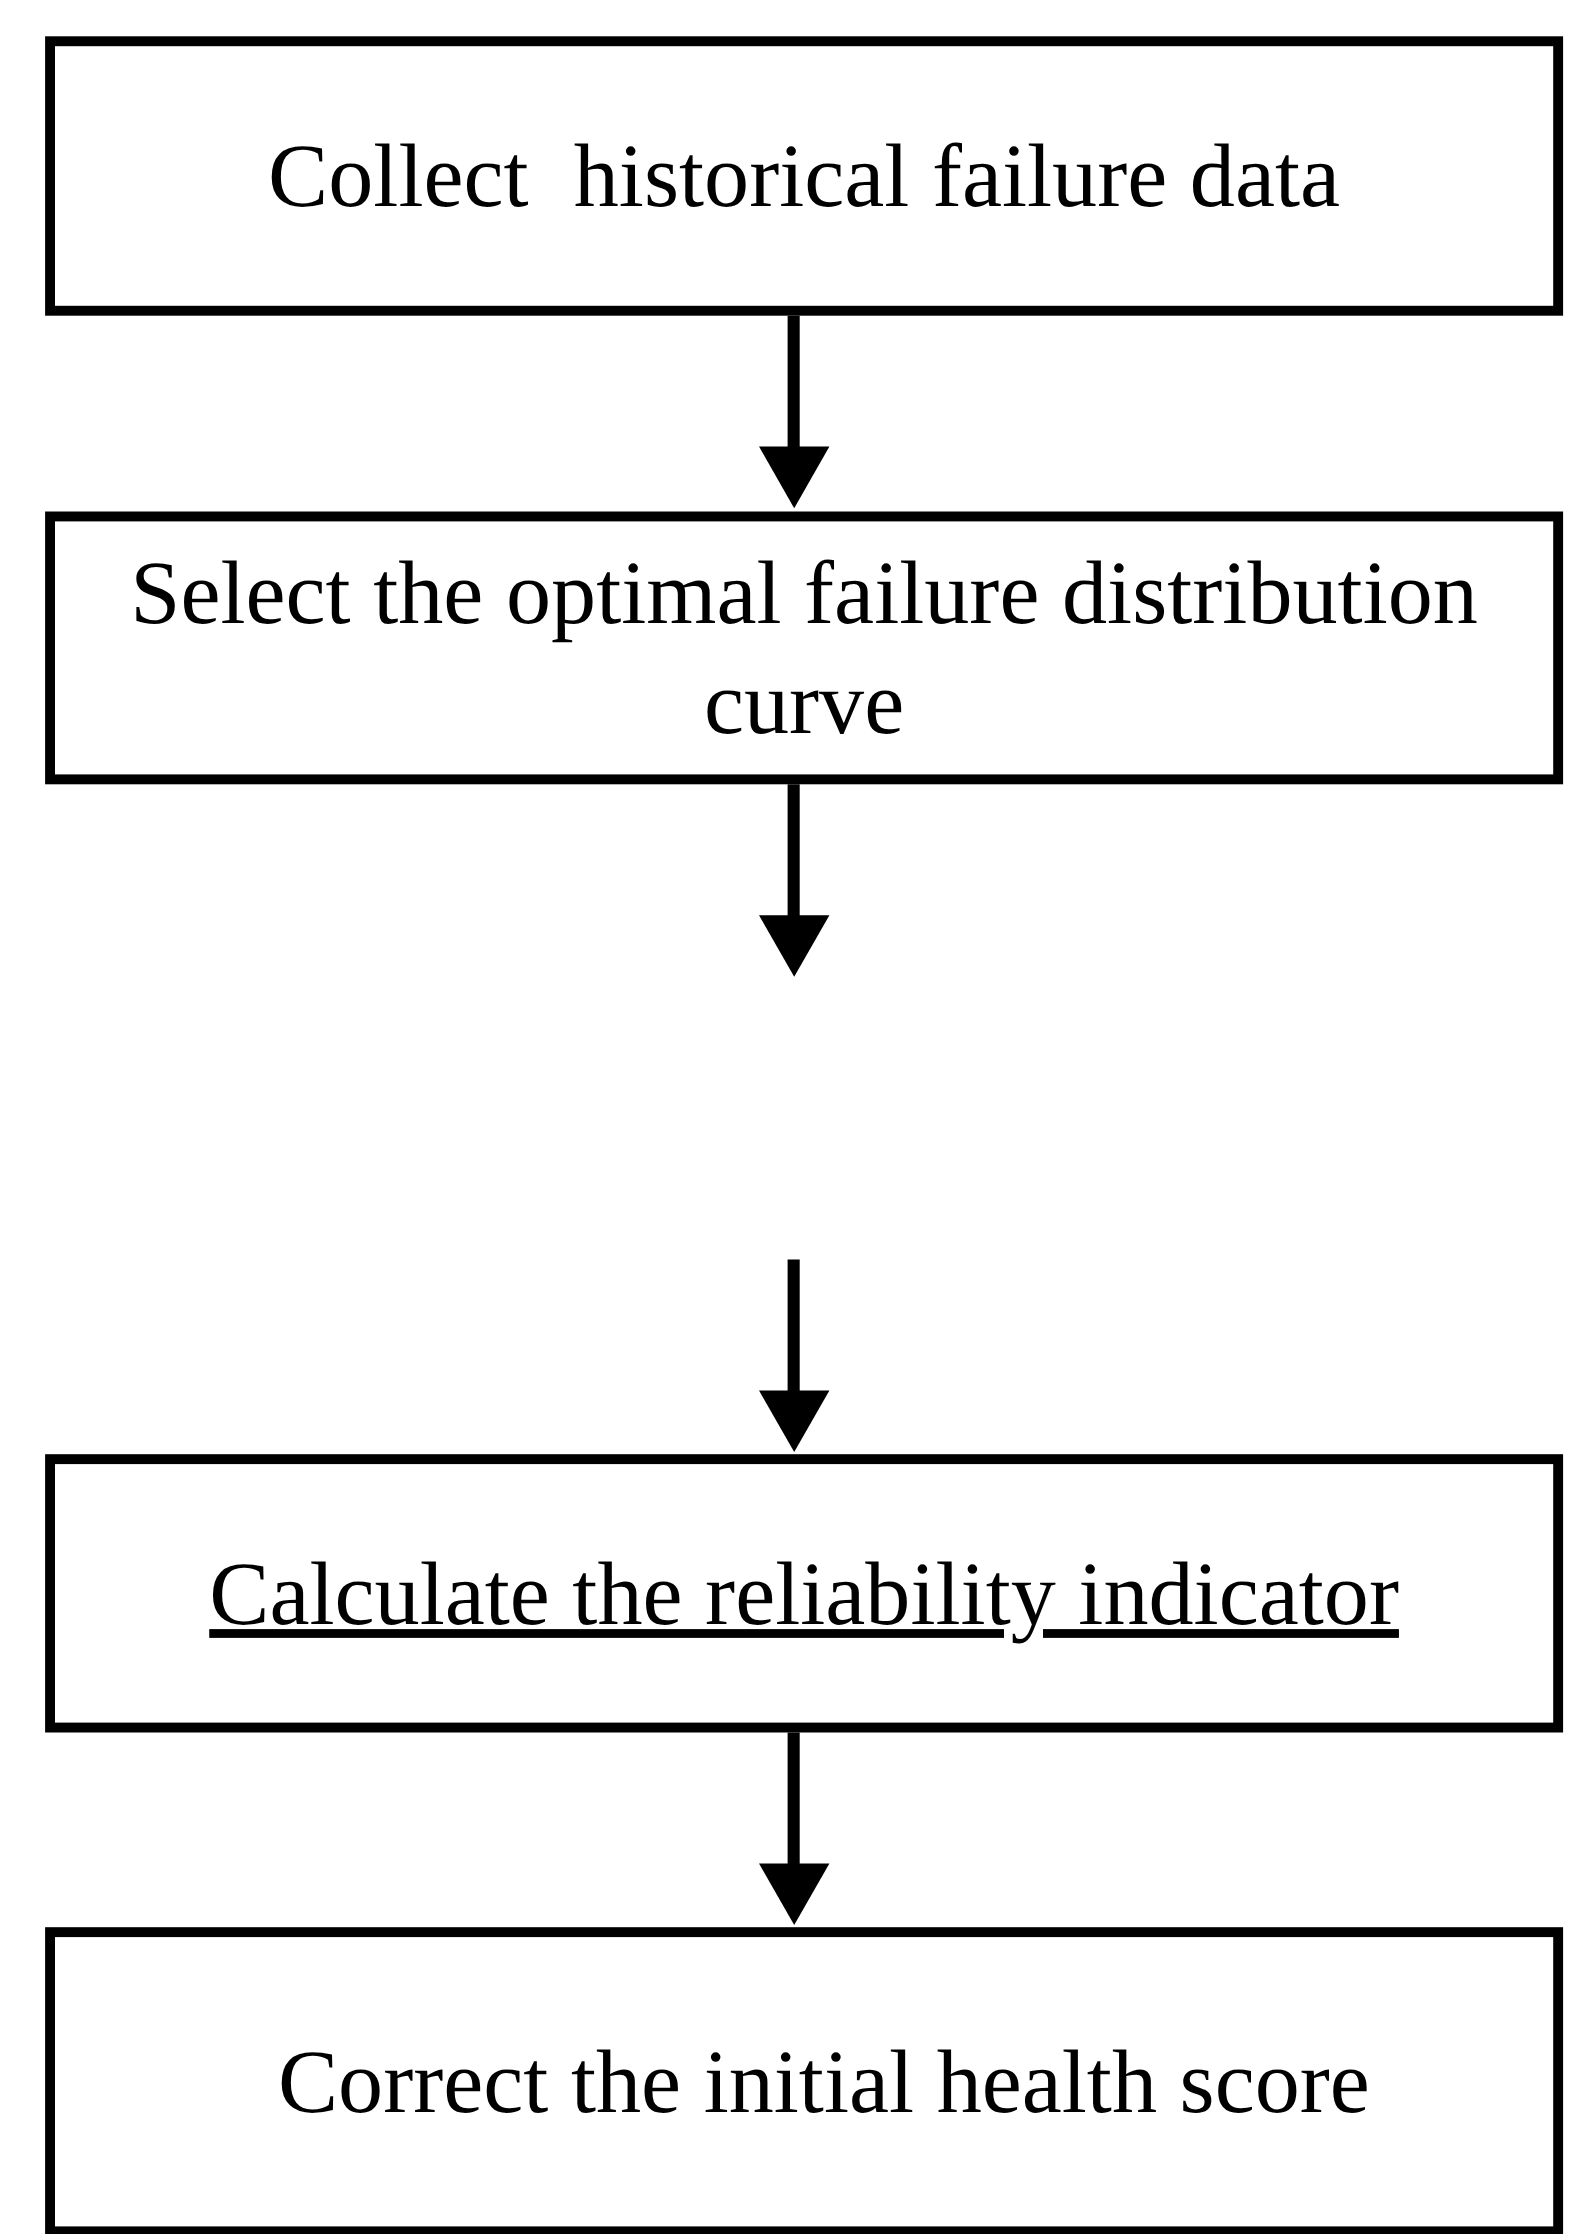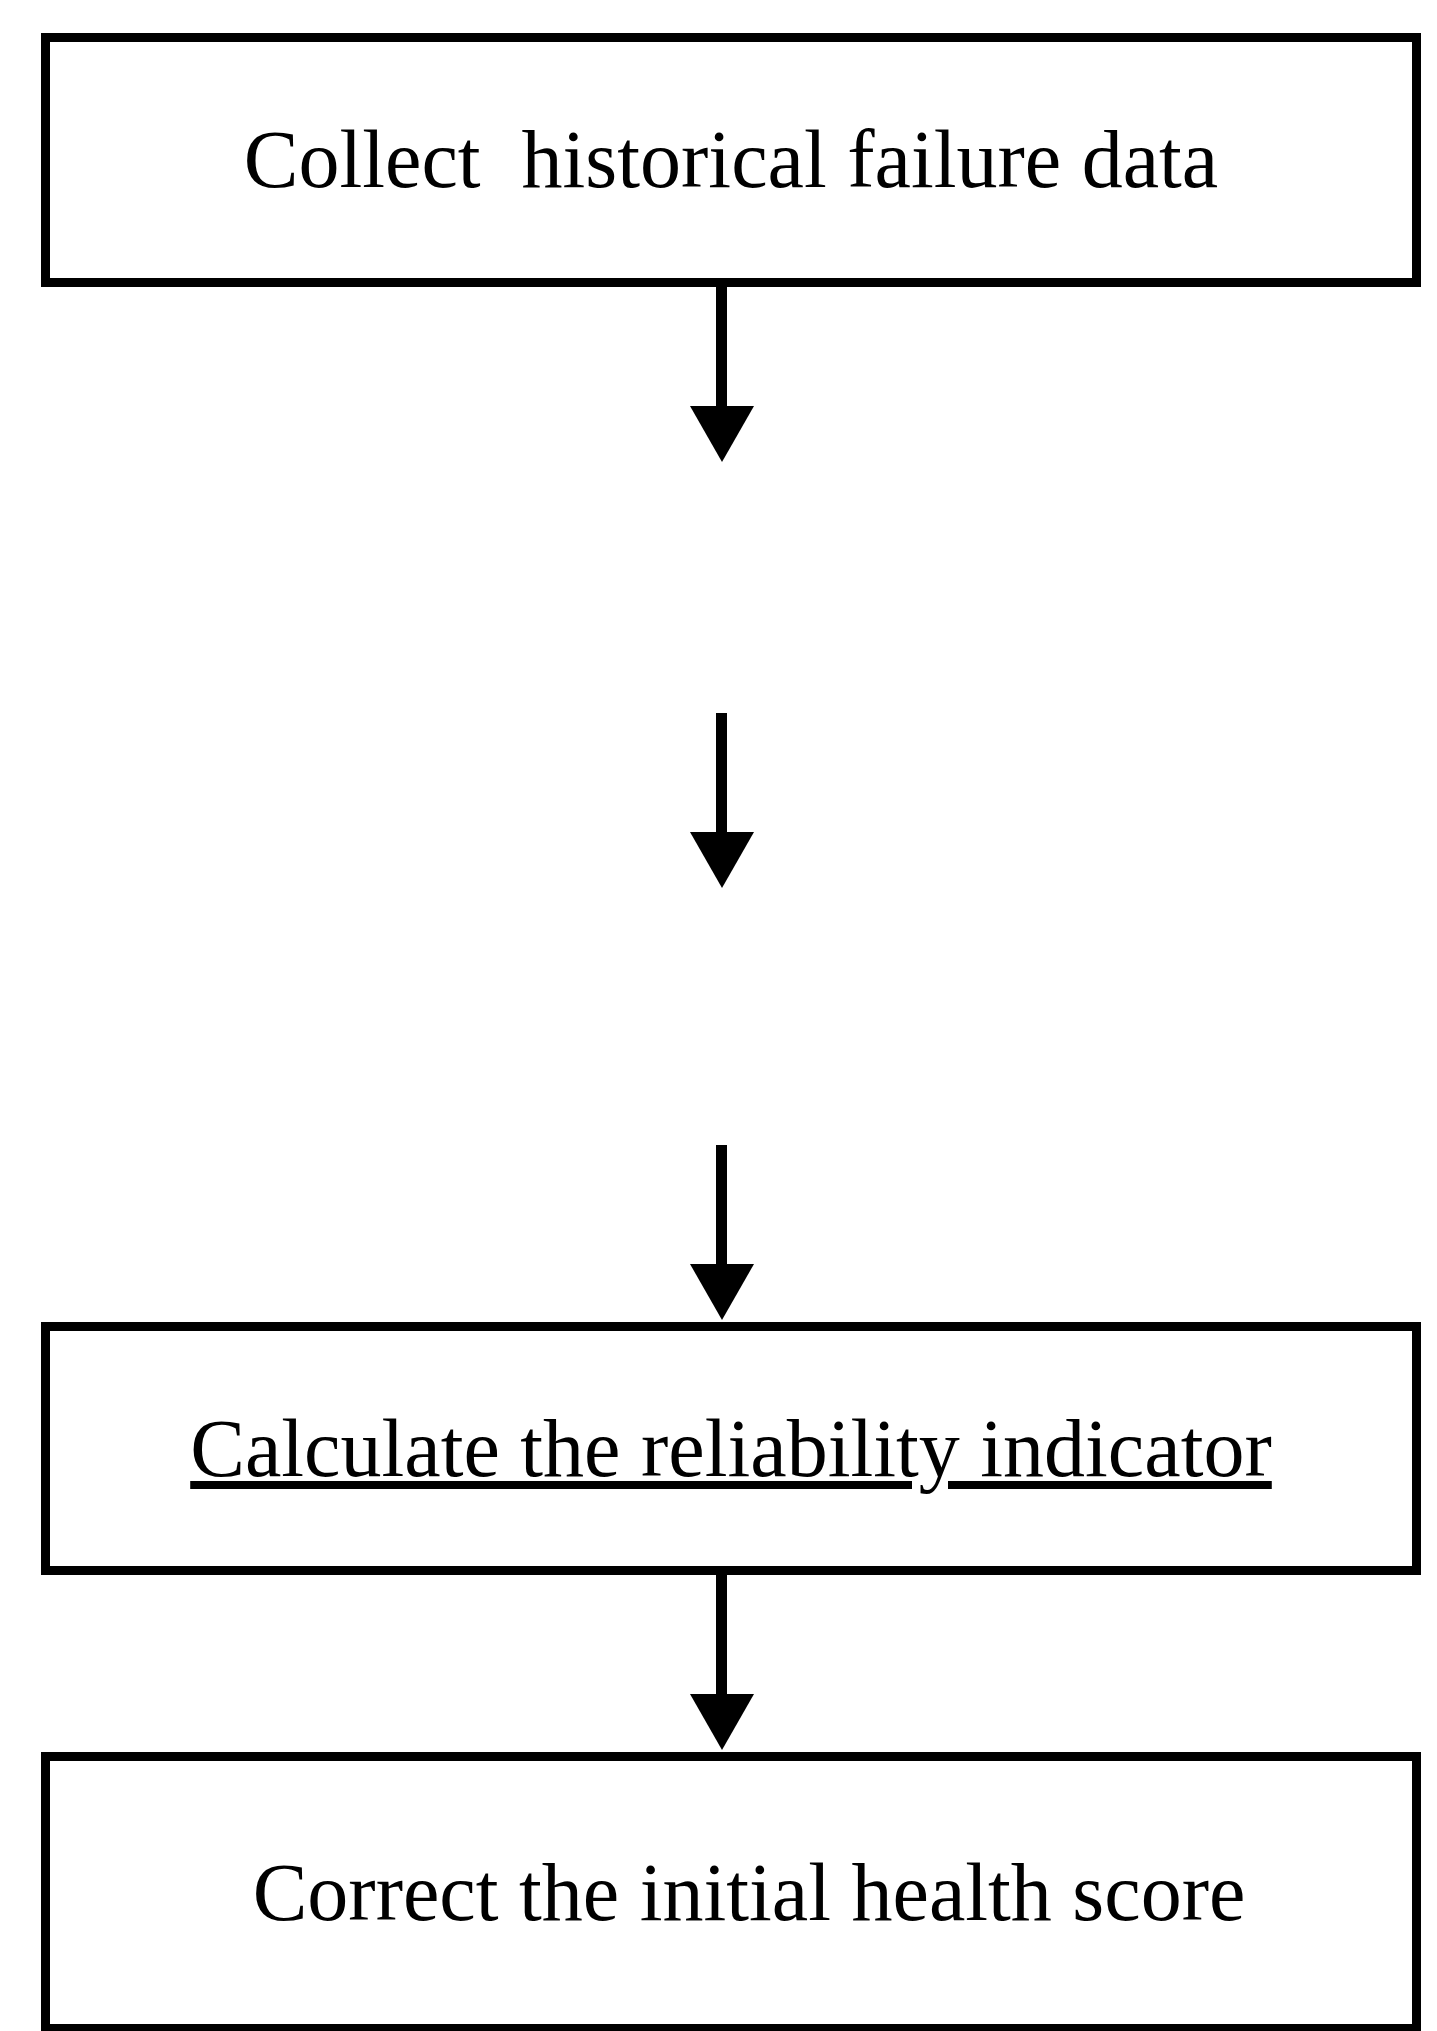--- a/index.html
+++ b/index.html
@@ -79,20 +79,24 @@
 
   <div class="flow-box" id="box-1">
     <div class="label">Collect  historical failure data</div>
   </div>
 
   <div class="arrow" id="arrow-1">
     <div class="shaft"></div>
     <div class="head"></div>
   </div>
 
+  <div class="flow-box" id="box-2">
+    <div class="label">Select the optimal failure distribution
+curve</div>
+  </div>
 
   <div class="arrow" id="arrow-2">
     <div class="shaft"></div>
     <div class="head"></div>
   </div>
 
 
   <div class="arrow" id="arrow-3">
     <div class="shaft"></div>
     <div class="head"></div>

